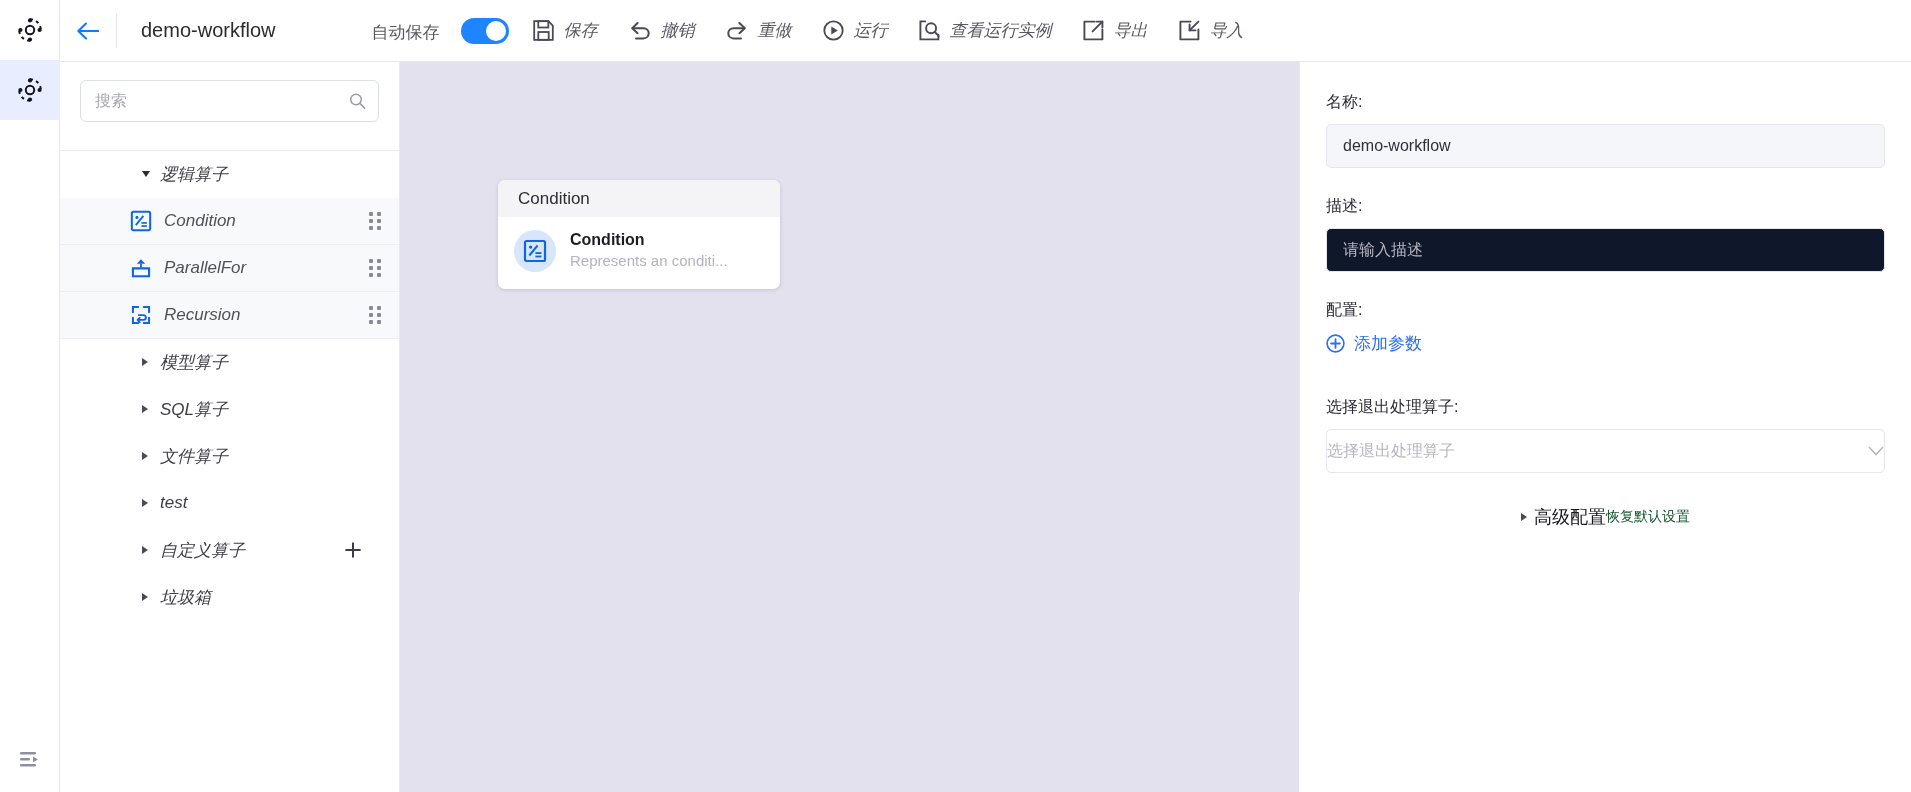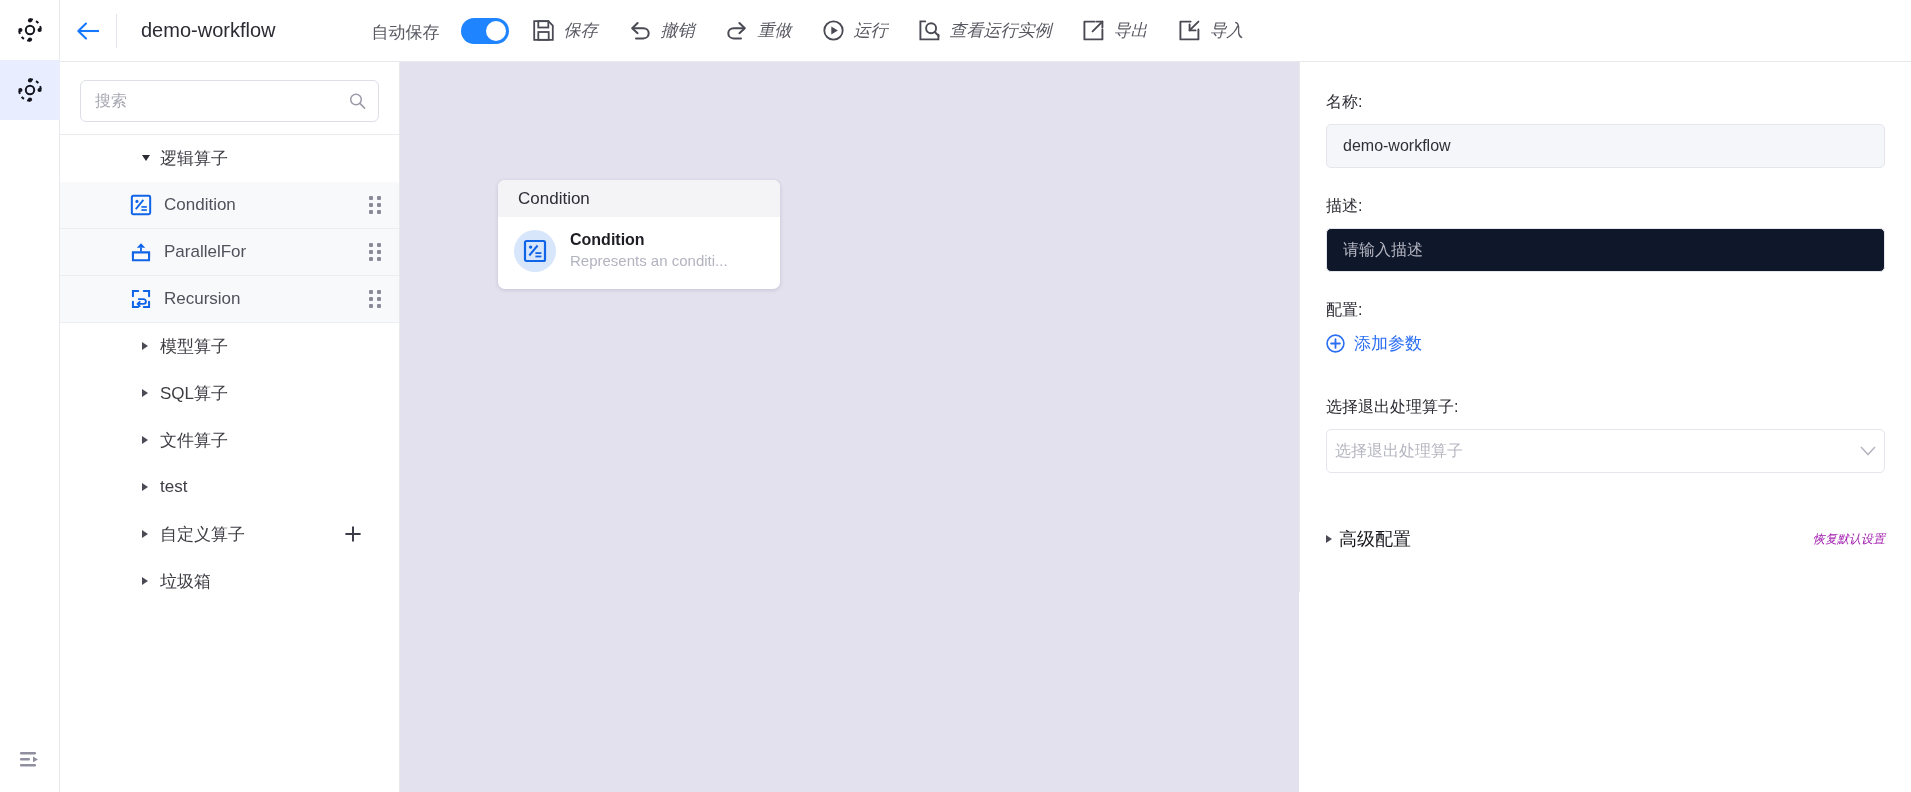--- a/index.html
+++ b/index.html
@@ -55,21 +55,21 @@
   .searchbox input {
     border: none; outline: none; background: transparent;
     font-size: 16px; color: #3d3d44;
     padding: 0 34px 0 14px;
     width: 100%; height: 100%;
     font-family: inherit;
   }
   .searchbox input::placeholder { color: #a8a8b3; }
   .search-ic { position: absolute; right: 12px; top: 50%; transform: translateY(-50%); display:flex; }
 
-  .tree { margin-top: 12px; border-top: 1px solid #ececf0; }
+  .tree { margin-top: 28px; border-top: 1px solid #ececf0; font-style: italic; }
   .tree-group {
     height: 47px; display: flex; align-items: center;
     padding-left: 78px; cursor: pointer; position: relative;
     font-size: 17px; color: #3d3d44;
     border-bottom: 1px solid transparent;
   }
   .tree-group .caret {
     position: absolute; left: 82px; top: 50%; transform: translateY(-50%);
     width: 0; height: 0;
   }
@@ -171,28 +171,28 @@
   .block { margin-bottom: 28px; }
   .addparam {
     display: inline-flex; align-items: center; gap: 9px;
     color: #2b6ef2; font-size: 17px; cursor: pointer;
   }
   .selectbox {
     height: 44px; width: 100%;
     border: 1px solid #e4e6ec; border-radius: 5px;
     background: #ffffff;
     display: flex; align-items: center; justify-content: space-between;
-    padding: 0 8px; font-size: 16px; color: #b6b6c1; cursor: pointer;
+    padding: 0 0; font-size: 16px; color: #b6b6c1; cursor: pointer;
   }
   .advrow {
-    display: flex; align-items: center; justify-content: space-between;
-    margin-top: 54px;
+    display: flex; align-items: center; justify-content: center;
+    margin-top: 32px;
   }
   .advleft { display: flex; align-items: center; gap: 7px; font-size: 18px; color: #15151b; cursor: pointer;}
-  .advlink { font-size: 12px; color: #a21caf; cursor: pointer; font-style: italic; }
+  .advlink { font-size: 14px; color: #14532d; cursor: pointer; }
 
   
   .topbar {
     position: absolute; left: 60px; top: 0; right: 0;
     height: 62px; background: #ffffff;
     border-bottom: 1px solid #e9e9ed;
     display: flex; align-items: center;
     z-index: 20;
   }
   .back-btn { width: 56px; height: 62px; display:flex; align-items:center; justify-content:center; cursor:pointer;}

